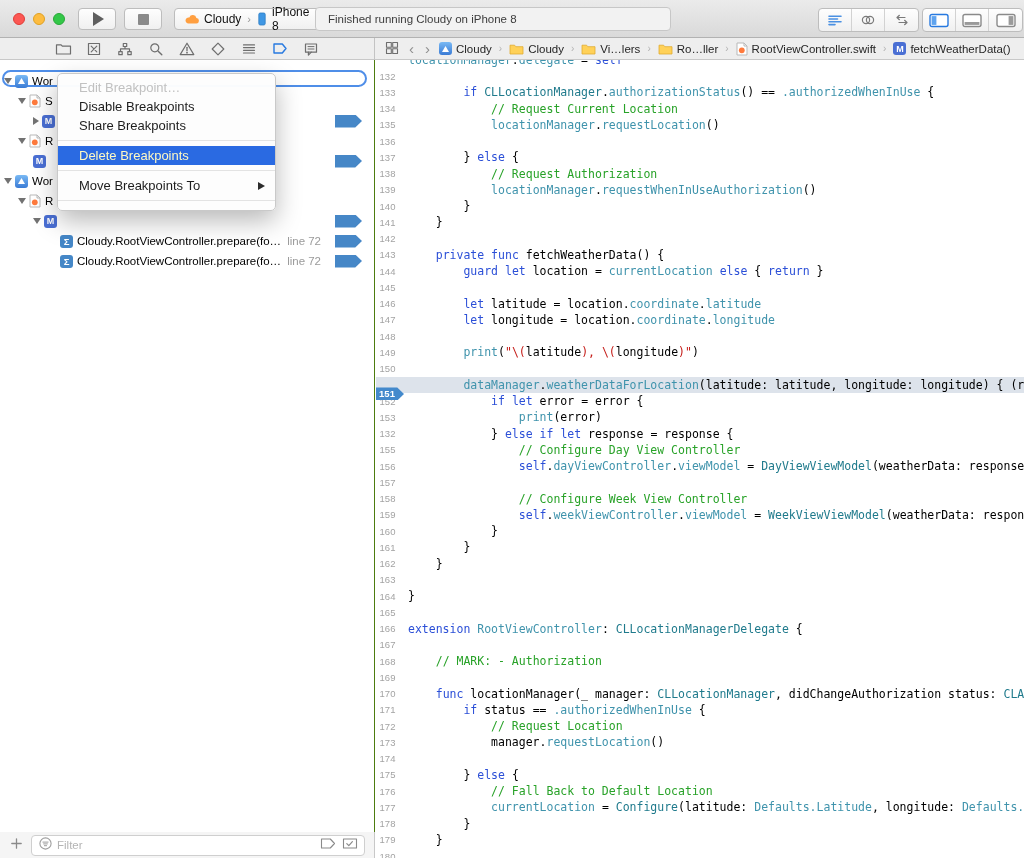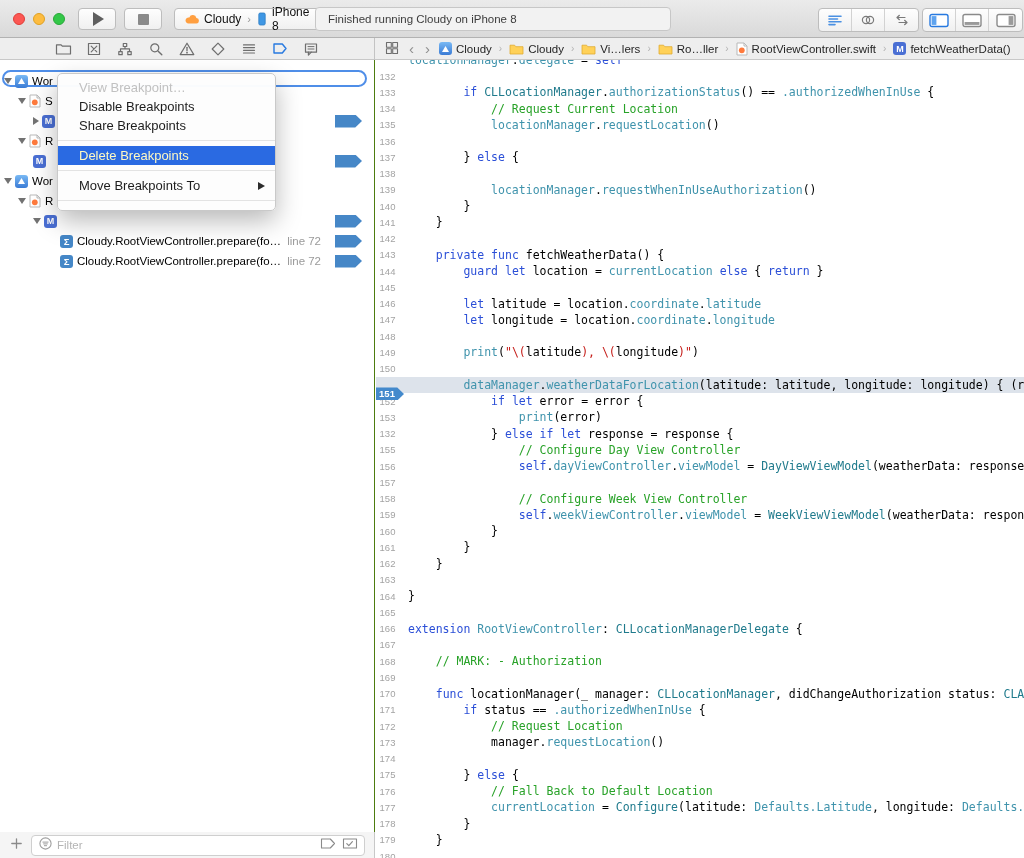--- a/index.html
+++ b/index.html
@@ -423,20 +423,21 @@
       <div class="cl">
         <span class="ln">136</span>
         <pre class="code"></pre>
       </div>
       <div class="cl">
         <span class="ln">137</span>
         <pre class="code"><span class="p">        } </span><span class="k">else</span><span class="p"> {</span></pre>
       </div>
       <div class="cl">
         <span class="ln">138</span>
+        <pre class="code"><span class="p">            </span><span class="c">// Request Authorization</span></pre>
       </div>
       <div class="cl">
         <span class="ln">139</span>
         <pre class="code"><span class="p">            </span><span class="f">locationManager</span><span class="p">.</span><span class="f">requestWhenInUseAuthorization</span><span class="p">()</span></pre>
       </div>
       <div class="cl">
         <span class="ln">140</span>
         <pre class="code"><span class="p">        }</span></pre>
       </div>
       <div class="cl">
@@ -596,21 +597,21 @@
         <pre class="code"><span class="p">    }</span></pre>
       </div>
       <div class="cl">
         <span class="ln">180</span>
         <pre class="code"></pre>
       </div>
     </div>
 
   <div class="ctxmenu" id="ctxmenu">
       <div class="mitem disabled">
-        <span>View Breakpoint…</span>
+        <span>Edit Breakpoint…</span>
       </div>
       <div class="mitem">
         <span>Disable Breakpoints</span>
       </div>
       <div class="mitem">
         <span>Share Breakpoints</span>
       </div>
       <div class="msep"></div>
       <div class="mitem hilite">
         <span>Delete Breakpoints</span>

